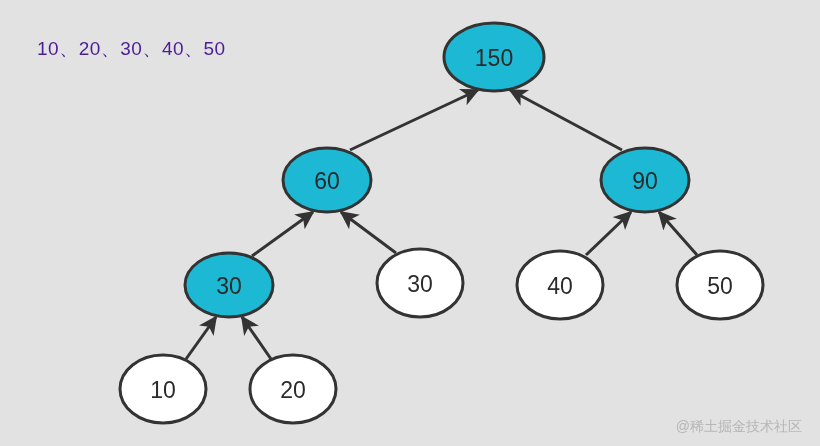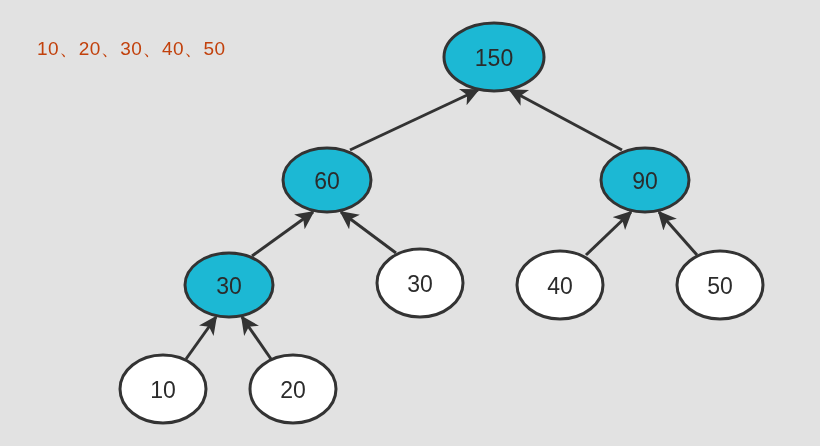--- a/index.html
+++ b/index.html
@@ -22,21 +22,21 @@
     left: 0;
     top: 0;
     width: 820px;
     height: 446px;
   }
   .seq-label {
     position: absolute;
     left: 37px;
     top: 36px;
     font-size: 19px;
-    color: #c2410c;
+    color: #4c1d95;
     letter-spacing: 0.5px;
     white-space: nowrap;
     font-family: "Liberation Sans", sans-serif;
   }
   .watermark {
     position: absolute;
     right: 18px;
     bottom: 10px;
     font-size: 14px;
     color: #b6b6b6;
@@ -118,14 +118,15 @@
           <ellipse cx="163" cy="389" rx="43" ry="34" class="node-ellipse hollow"></ellipse>
           <text x="163" y="390" class="node-text">10</text>
         </g>
         <g>
           <ellipse cx="293" cy="389" rx="43" ry="34" class="node-ellipse hollow"></ellipse>
           <text x="293" y="390" class="node-text">20</text>
         </g>
       </g>
   </svg>
 
+  <div class="watermark">@稀土掘金技术社区</div>
 
 </div>
 
 </body></html>

